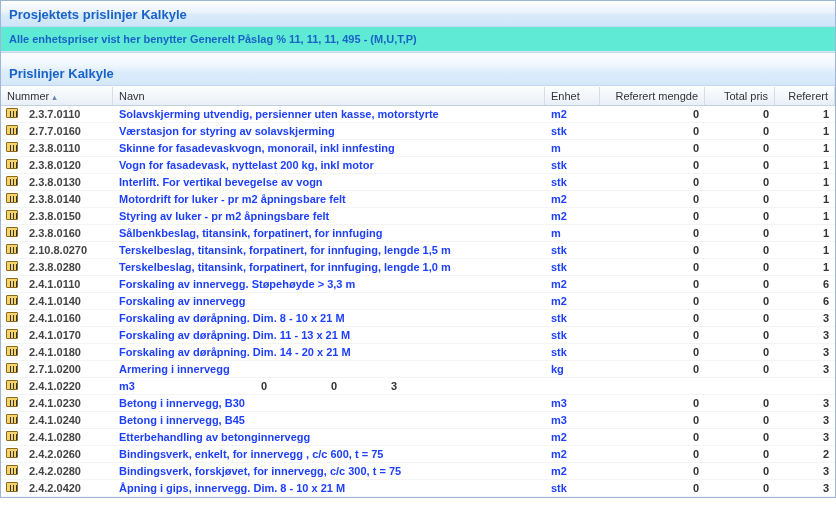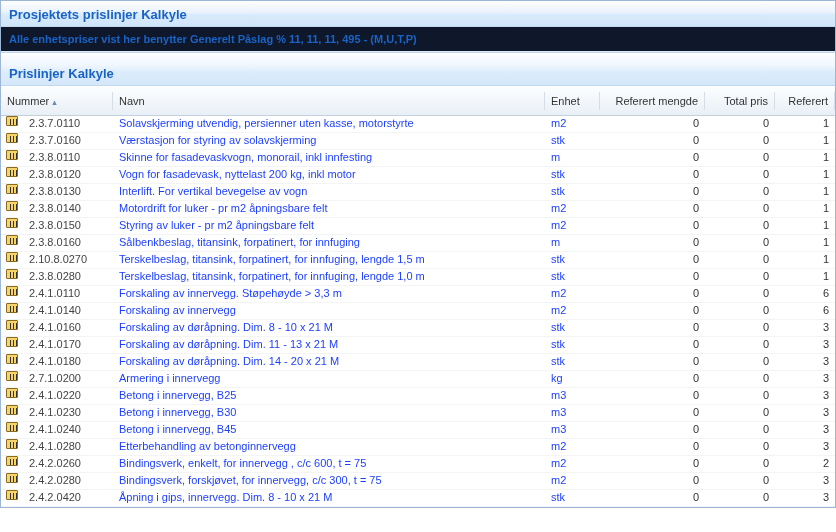--- a/index.html
+++ b/index.html
@@ -5,57 +5,58 @@
   * { box-sizing: border-box; }
   html, body { margin: 0; padding: 0; font-family: Tahoma, Arial, sans-serif; font-size: 11px; width: 836px; }
   .panel-outer { border: 1px solid #9db6d6; background: #fff; }
   .title-bar {
     background: linear-gradient(to bottom, #fdfeff 0%, #eaf3fc 45%, #d9ebfb 55%, #cfe5fa 100%);
     padding: 6px 8px 4px 8px;
     border-bottom: 1px solid #c3d8ef;
   }
   .title-text { color: #1a63c6; font-weight: bold; font-size: 13px; }
   .subtitle-bar {
-    background: #0f172a;
+    background: #5eead4;
     padding: 6px 8px;
     color: #1a63c6;
     font-weight: bold;
     font-size: 11px;
     border-bottom: 1px solid #dbe7f3;
   }
   .section-header {
     background: linear-gradient(to bottom, #fdfeff 0%, #eef6fe 40%, #dcecfb 60%, #d4e7fa 100%);
     padding: 13px 8px 4px 8px;
     color: #1a63c6;
     font-weight: bold;
     font-size: 13px;
     border-top: 1px solid #c3d8ef;
     border-bottom: 1px solid #c3d8ef;
   }
   .grid { width: 100%; }
   .grid-header {
     display: flex;
     background: linear-gradient(to bottom, #fdfefe 0%, #f3f7fb 50%, #e8eff6 100%);
     border-bottom: 1px solid #c3d0de;
-    height: 30px;
+    height: 20px;
     align-items: center;
   }
   .grid-header .col {
     padding: 3px 6px;
     color: #333;
     border-right: 1px solid #d5dde6;
     white-space: nowrap;
     overflow: hidden;
   }
   .grid-body { }
   .row {
     display: flex;
     height: 17px;
-    align-items: flex-start;
+    align-items: center;
     border-bottom: 1px solid #f4f4f4;
+    font-weight: bold;
   }
   .row .col { padding: 1px 6px; white-space: nowrap; overflow: hidden; text-overflow: ellipsis; }
   .c-icon   { width: 22px; flex: 0 0 22px; text-align: center; padding: 0 !important; }
   .c-num    { width: 90px; flex: 0 0 90px; color: #444; }
   .c-name   { flex: 1 1 auto; color: #1d3fff; }
   .c-name a { color: #1d3fff; text-decoration: none; cursor: pointer; }
   .c-unit   { width: 55px; flex: 0 0 55px; color: #1d3fff; }
   .c-qty    { width: 105px; flex: 0 0 105px; text-align: right; color: #333; }
   .c-price  { width: 70px; flex: 0 0 70px; text-align: right; color: #333; }
   .c-ref    { width: 60px; flex: 0 0 60px; text-align: right; color: #333; }
@@ -112,21 +113,21 @@
           <div class="col c-icon"><span class="row-icon"></span></div>
           <div class="col c-num">2.3.7.0110</div>
           <div class="col c-name"><a>Solavskjerming utvendig, persienner uten kasse, motorstyrte</a></div>
           <div class="col c-unit">m2</div>
           <div class="col c-qty">0</div>
           <div class="col c-price">0</div>
           <div class="col c-ref">1</div>
         </div>
         <div class="row">
           <div class="col c-icon"><span class="row-icon"></span></div>
-          <div class="col c-num">2.3.7.0160</div>
+          <div class="col c-num">2.7.7.0160</div>
           <div class="col c-name"><a>Værstasjon for styring av solavskjerming</a></div>
           <div class="col c-unit">stk</div>
           <div class="col c-qty">0</div>
           <div class="col c-price">0</div>
           <div class="col c-ref">1</div>
         </div>
         <div class="row">
           <div class="col c-icon"><span class="row-icon"></span></div>
           <div class="col c-num">2.3.8.0110</div>
           <div class="col c-name"><a>Skinne for fasadevaskvogn, monorail,  inkl innfesting</a></div>
@@ -248,21 +249,20 @@
           <div class="col c-num">2.7.1.0200</div>
           <div class="col c-name"><a>Armering i innervegg</a></div>
           <div class="col c-unit">kg</div>
           <div class="col c-qty">0</div>
           <div class="col c-price">0</div>
           <div class="col c-ref">3</div>
         </div>
         <div class="row">
           <div class="col c-icon"><span class="row-icon"></span></div>
           <div class="col c-num">2.4.1.0220</div>
-          <div class="col c-name"><a>Betong i innervegg, B25</a></div>
           <div class="col c-unit">m3</div>
           <div class="col c-qty">0</div>
           <div class="col c-price">0</div>
           <div class="col c-ref">3</div>
         </div>
         <div class="row">
           <div class="col c-icon"><span class="row-icon"></span></div>
           <div class="col c-num">2.4.1.0230</div>
           <div class="col c-name"><a>Betong i innervegg, B30</a></div>
           <div class="col c-unit">m3</div>

